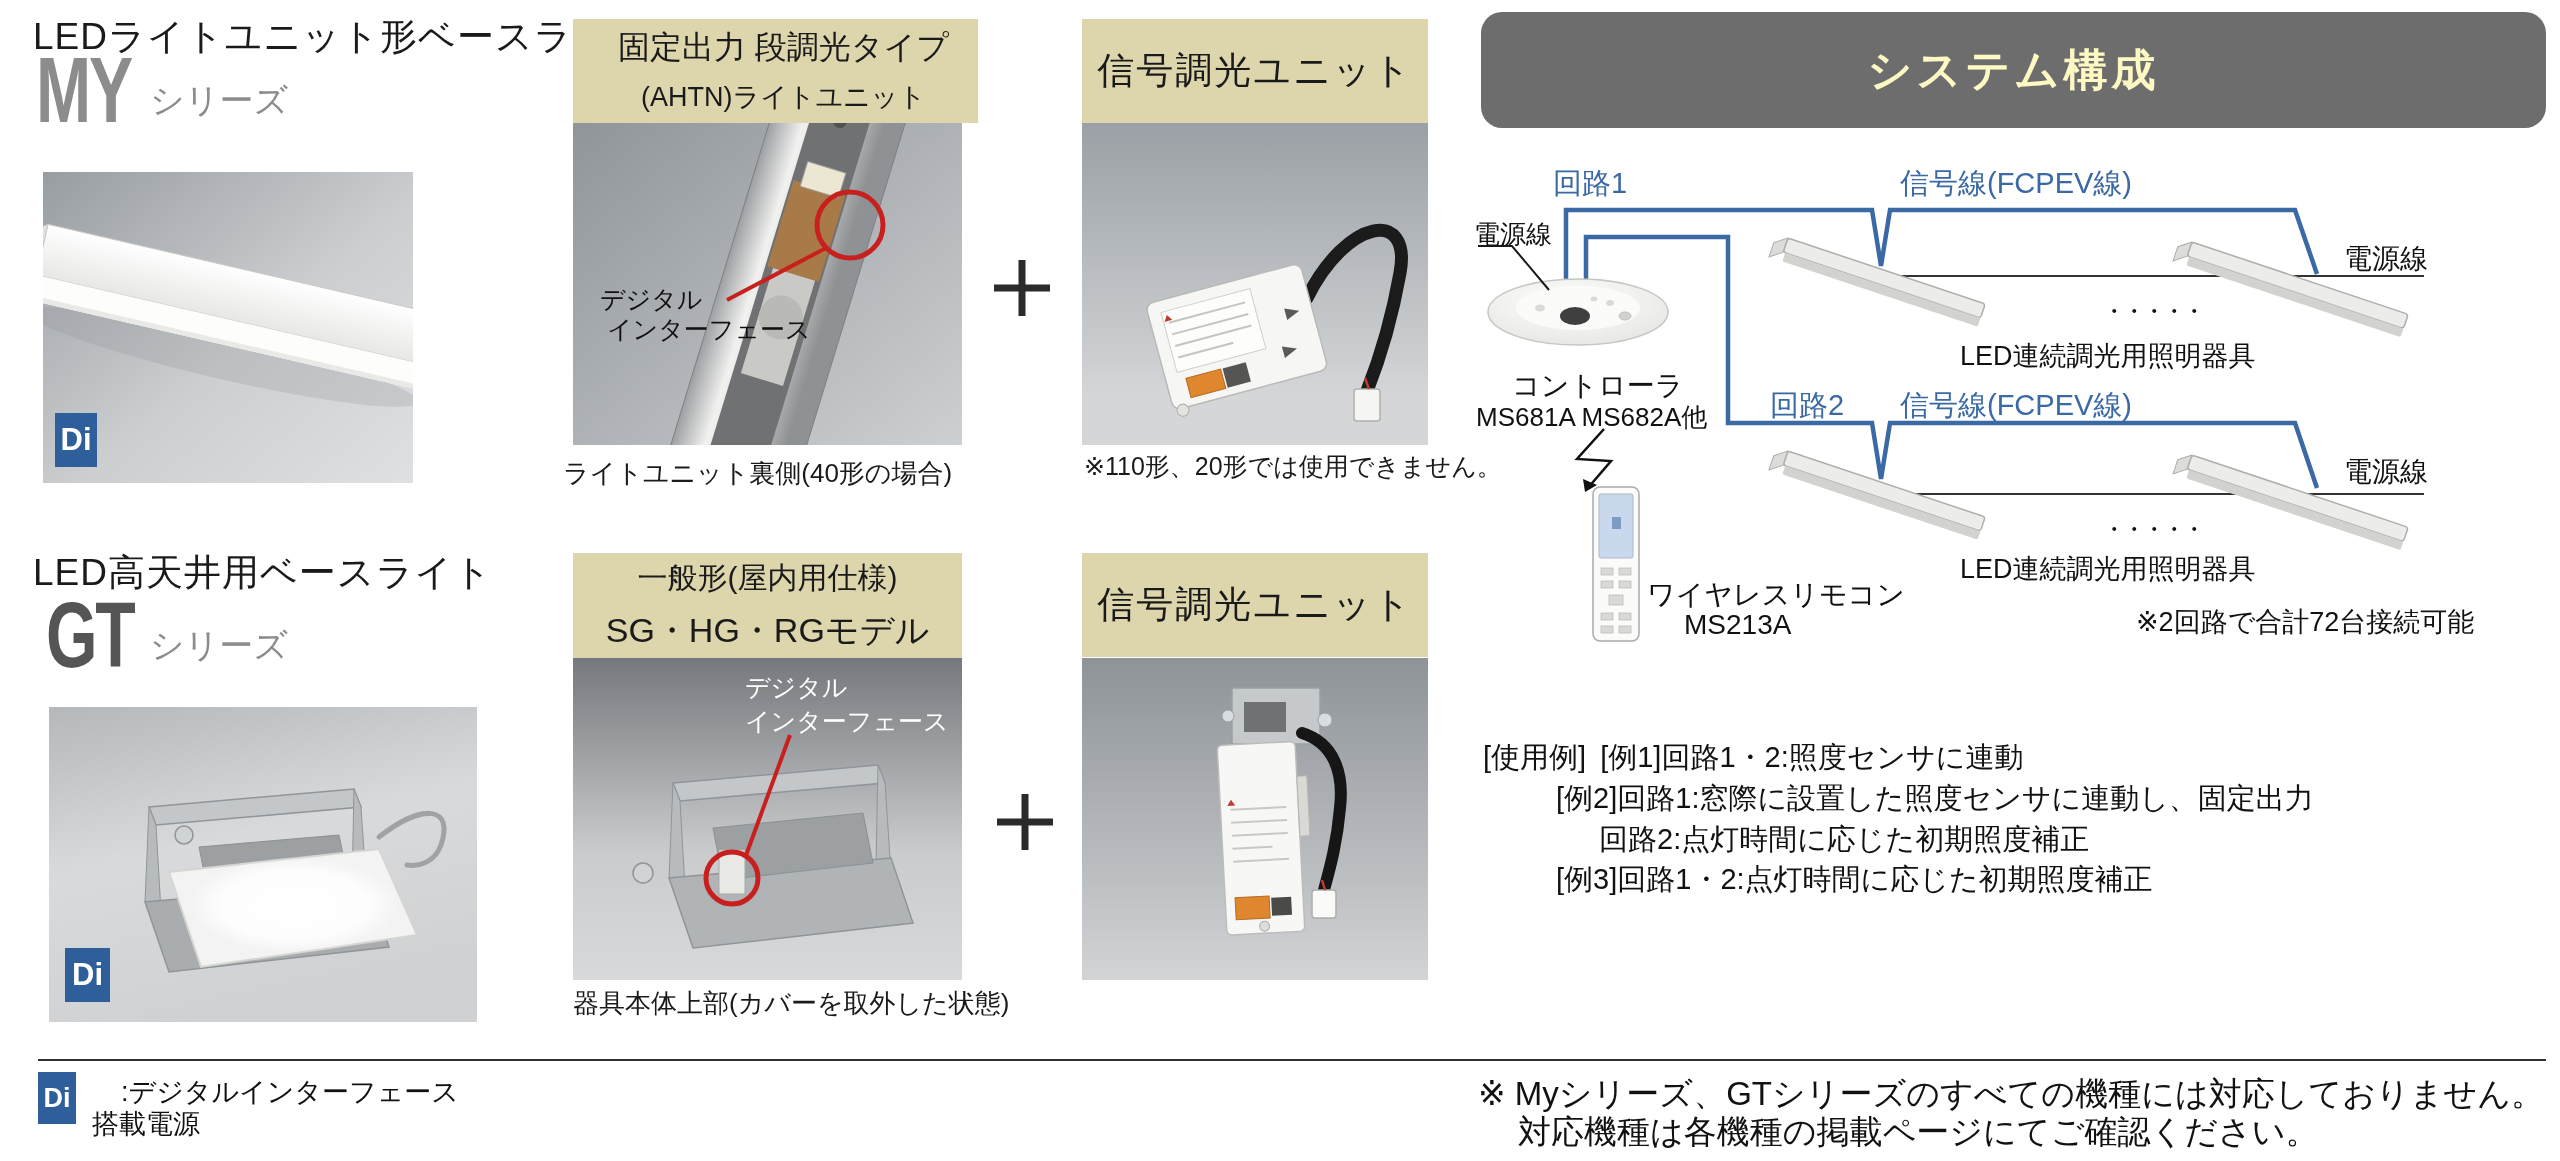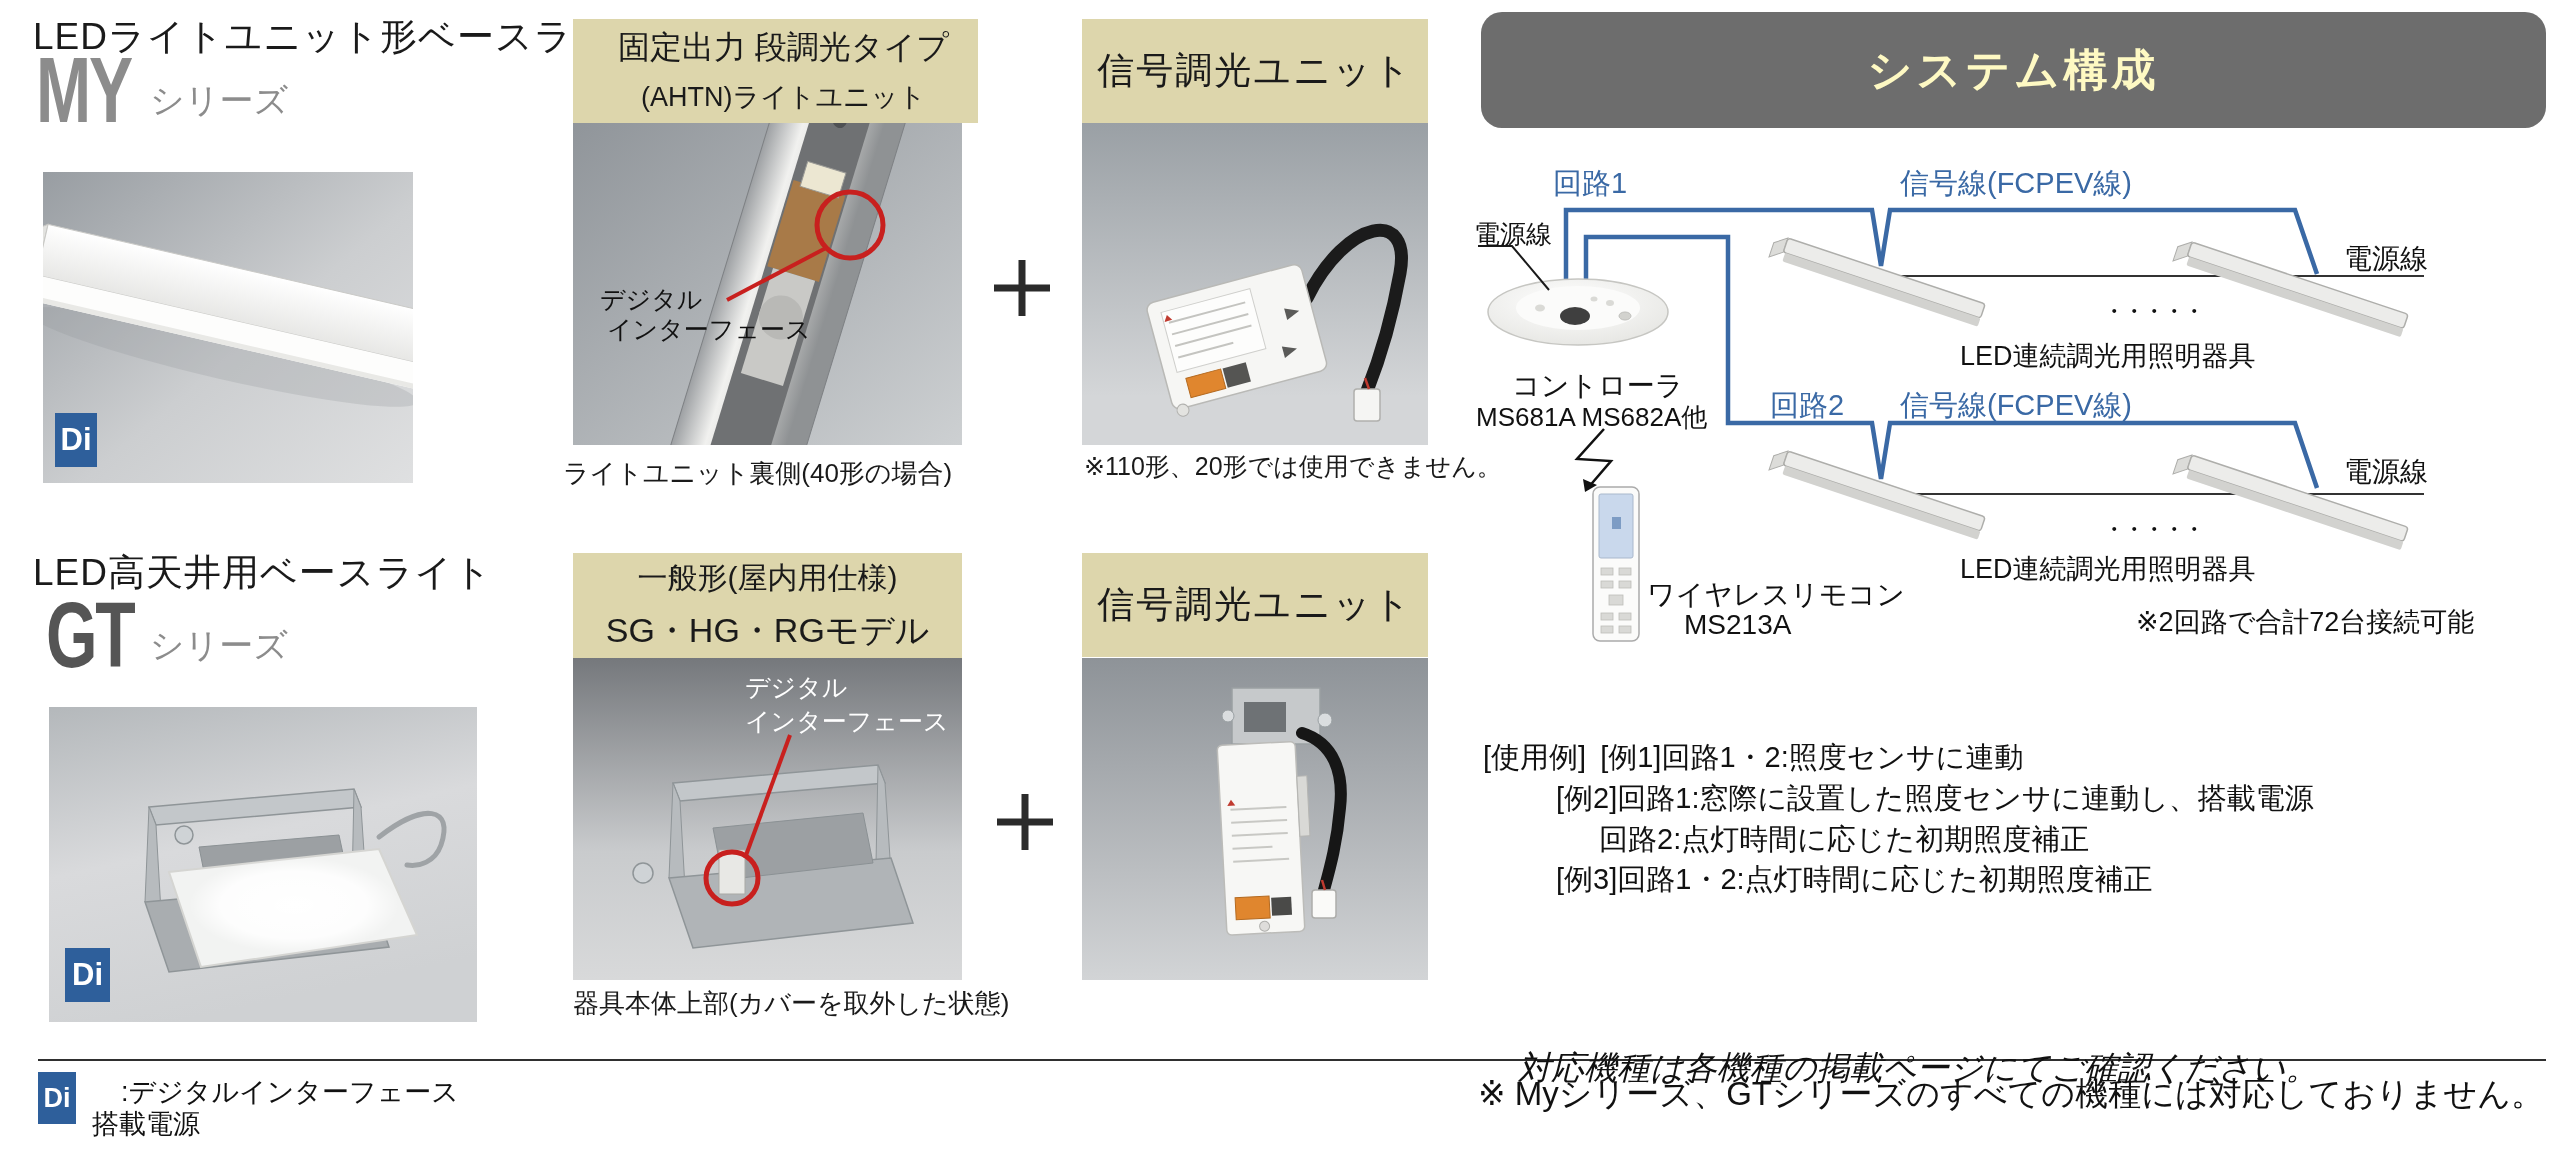--- a/index.html
+++ b/index.html
@@ -353,30 +353,30 @@
   <text x="1684" y="634" font-size="28" fill="#111">MS213A</text>
 </svg>
 
 <div class="usage-line" style="left:1483px;top:738px;">
   <span>[使用例]</span>
   <span style="margin-left:14px;">[例1]</span>
   <span>回路1・2:照度センサに連動</span>
 </div>
 <div class="usage-line" style="left:1556px;top:779px;">
   <span>[例2]</span>
-  <span>回路1:窓際に設置した照度センサに連動し、搭載電源</span>
+  <span>回路1:窓際に設置した照度センサに連動し、固定出力</span>
 </div>
 <div class="usage-line" style="left:1599px;top:820px;">
   <span>回路2:点灯時間に応じた初期照度補正</span>
 </div>
 <div class="usage-line" style="left:1556px;top:860px;">
   <span>[例3]</span>
   <span>回路1・2:点灯時間に応じた初期照度補正</span>
 </div>
 
 <div class="abs footer-rule" style="left:38px;top:1059px;width:2508px;"></div>
 
 <div class="abs di-badge di-legend-badge" style="left:38px;top:1072px;">Di</div>
 <div class="abs legend-text" style="left:80px;top:1074px;margin-left:41px;">:デジタルインターフェース</div>
 <div class="abs legend-text" style="left:92px;top:1106px;">搭載電源</div>
 
 <div class="abs footer-note" style="left:1478px;top:1072px;">※ Myシリーズ、GTシリーズのすべての機種には対応しておりません。</div>
-<div class="abs footer-note" style="left:1518px;top:1046px;font-style:italic;">対応機種は各機種の掲載ページにてご確認ください。</div>
+<div class="abs footer-note" style="left:1518px;top:1110px;">対応機種は各機種の掲載ページにてご確認ください。</div>
 
 </body></html>

